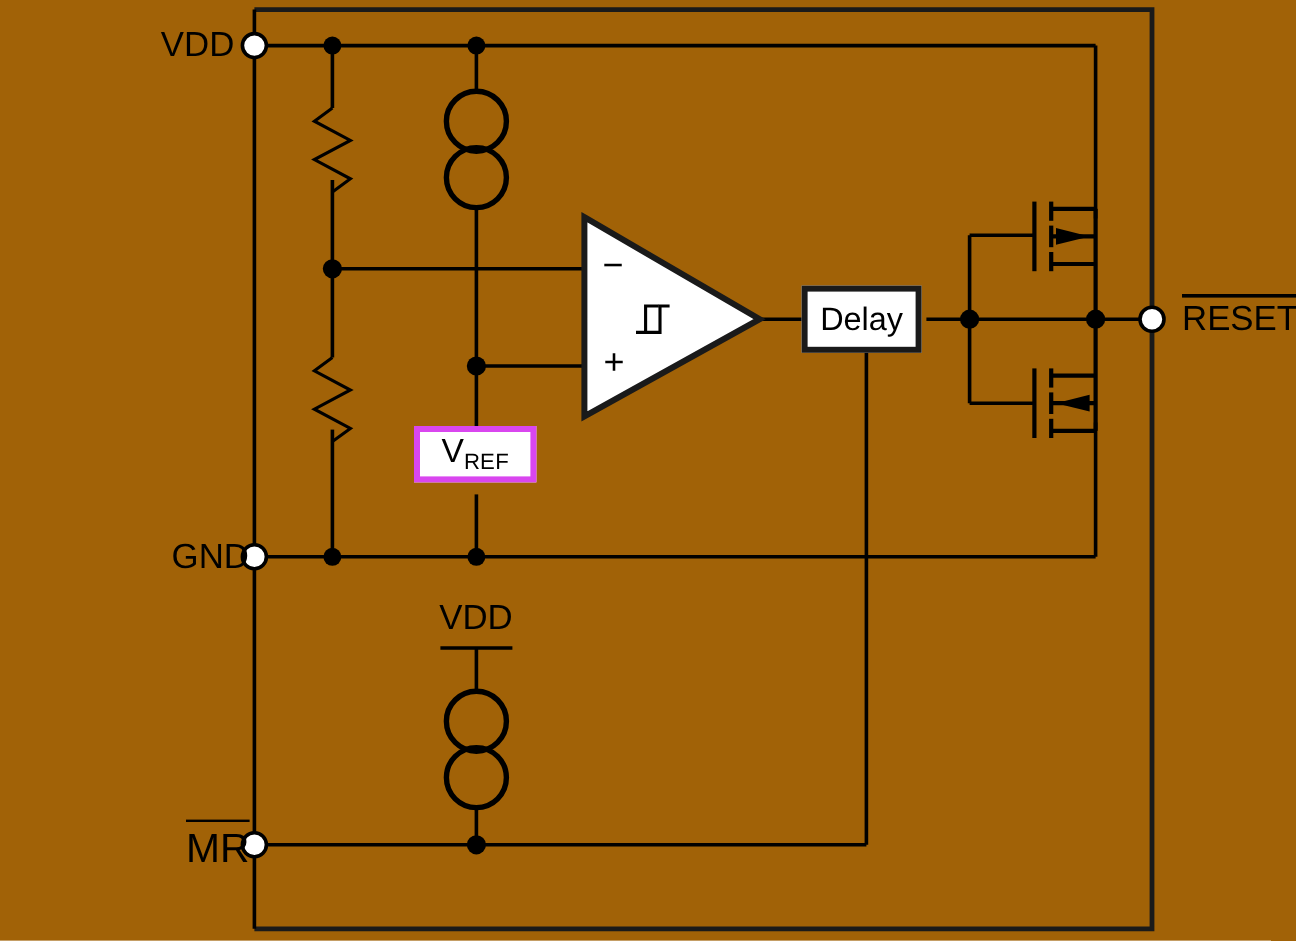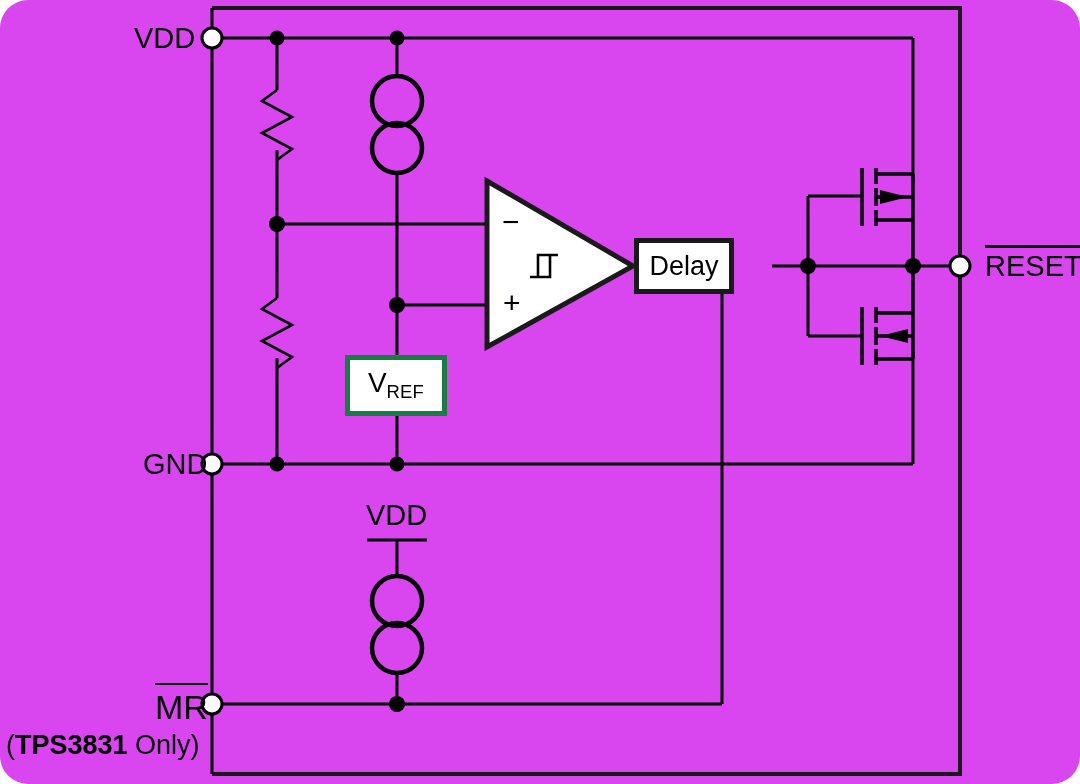--- a/index.html
+++ b/index.html
@@ -1,18 +1,18 @@
 <!DOCTYPE html>
 <html><head>
 <meta charset="utf-8">
 <style>
   html,body{margin:0;padding:0;background:#ffffff;}
   body{width:1080px;height:784px;overflow:hidden;
        font-family:"Liberation Sans",sans-serif;color:#000;}
-  #stage{position:relative;width:1080px;height:784px;background:#d946ef;border-radius:28px;}
+  #stage{position:relative;width:1080px;height:784px;background:#a16207;}
   svg{display:block;}
   .lbl{position:absolute;font-family:"Liberation Sans",sans-serif;color:#000;white-space:nowrap;}
   .ovl{display:inline-block;position:relative;}
   .ovl::before{content:"";position:absolute;left:0;right:0;top:-0.16em;height:2.6px;background:#000;}
   .sub{font-size:0.66em;vertical-align:-0.30em;letter-spacing:0.2px;}
 </style>
 </head>
 <body>
 
 <div id="stage">
@@ -140,37 +140,34 @@
   </div>
 
   <div class="lbl" style="left:143px;top:448px;font-size:29px;">
     <span>GND</span>
   </div>
 
   <div class="lbl" style="left:155px;top:688px;font-size:34px;">
     <span class="ovl">MR</span>
   </div>
 
-  <div class="lbl" style="left:6px;top:730px;font-size:27px;">
-    <span>(</span><span style="font-weight:bold;">TPS3831</span><span> Only)</span>
-  </div>
 
   <div class="lbl" style="left:985px;top:250px;font-size:29px;">
     <span class="ovl">RESET</span>
   </div>
 
-  <div style="position:absolute;left:345px;top:355px;width:102px;height:61px;
-              box-sizing:border-box;border:5px solid #15803d;background:#fff;
+  <div style="position:absolute;left:345px;top:355px;width:102px;height:47px;
+              box-sizing:border-box;border:5px solid #d946ef;background:#fff;
               display:flex;align-items:center;justify-content:center;">
     <span style="font-size:28px;line-height:1;">
       <span>V</span><span class="sub">REF</span>
     </span>
   </div>
 
-  <div style="position:absolute;left:634px;top:238px;width:100px;height:56px;
+  <div style="position:absolute;left:668px;top:238px;width:100px;height:56px;
               box-sizing:border-box;border:5px solid #1a1a1a;background:#fff;
               display:flex;align-items:center;justify-content:center;">
     <span style="font-size:27px;line-height:1;">Delay</span>
   </div>
 
   <div class="lbl" style="left:502px;top:207px;font-size:30px;line-height:1;">
     <span>−</span>
   </div>
   <div class="lbl" style="left:503px;top:288px;font-size:30px;line-height:1;">
     <span>+</span>

